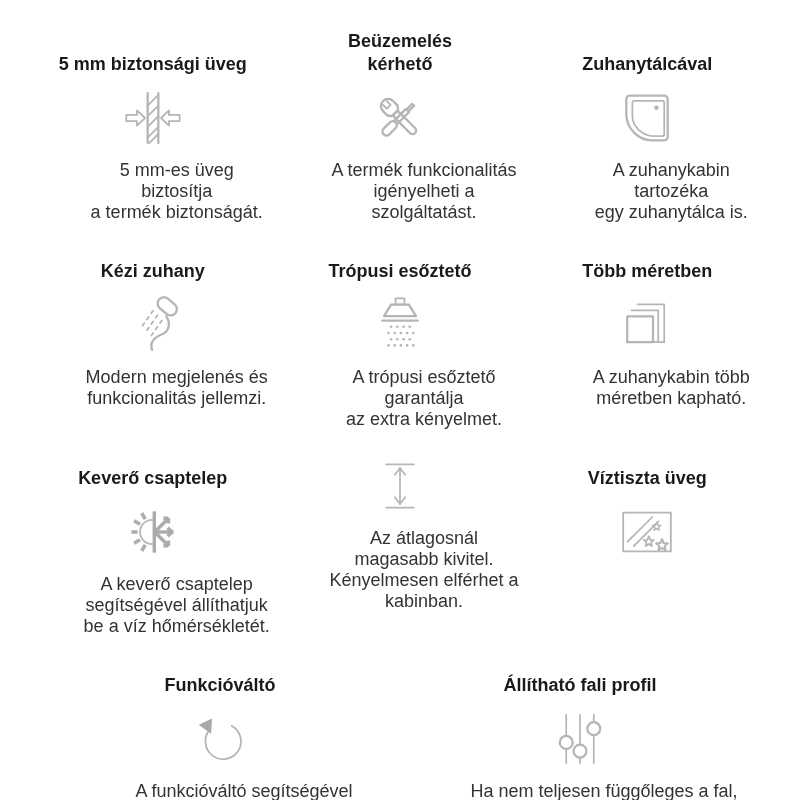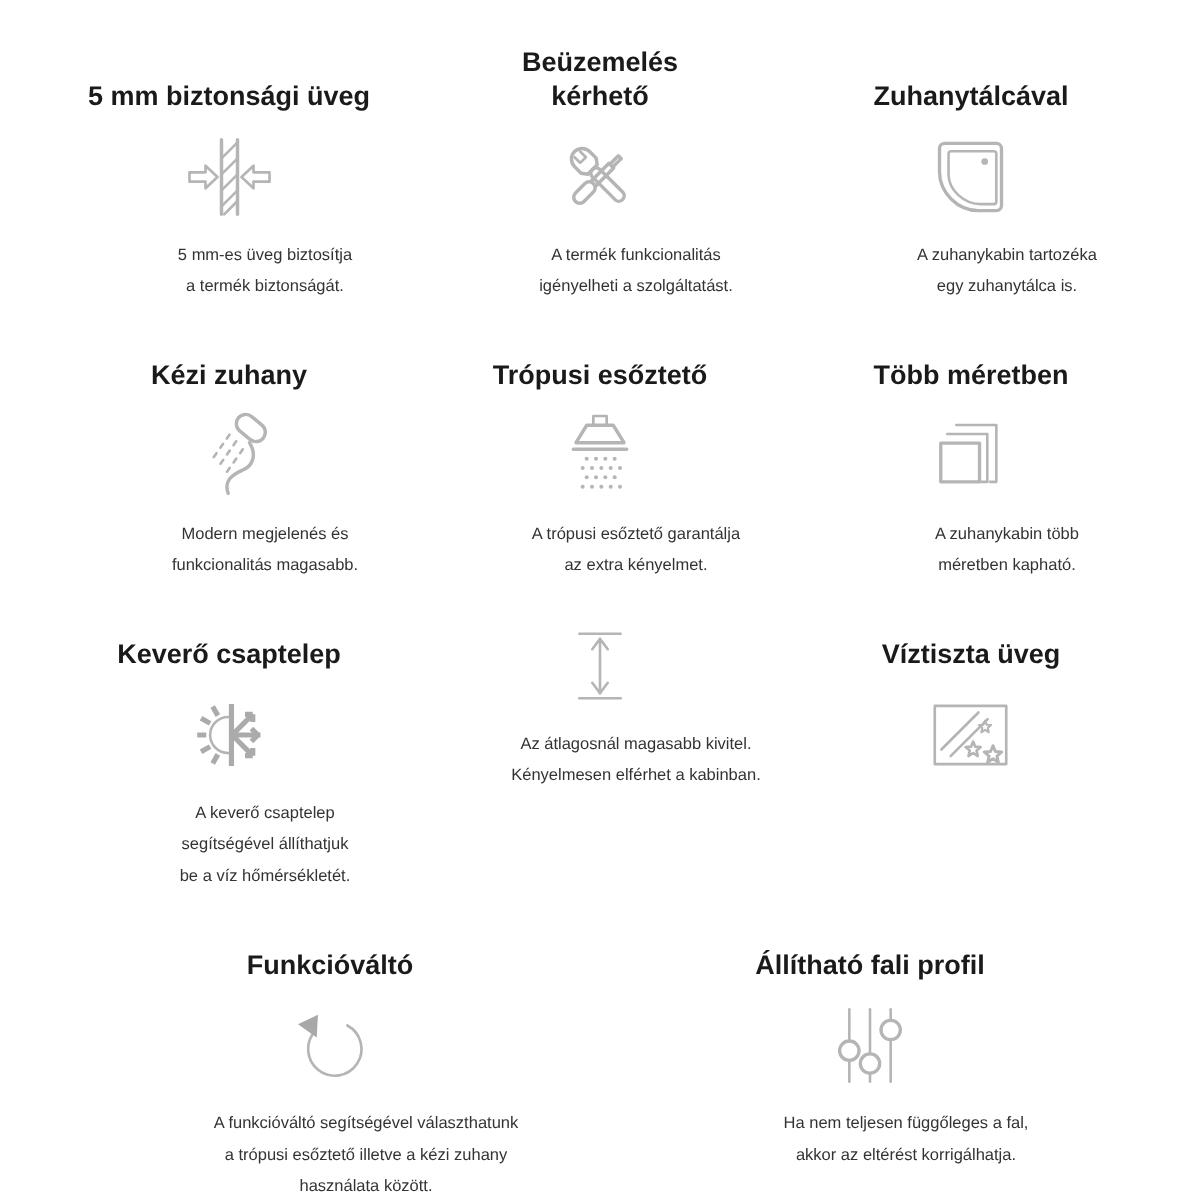--- a/index.html
+++ b/index.html
@@ -10,21 +10,21 @@
   }
   .grid3{display:grid;grid-template-columns:1fr 1fr 1fr;padding:0 34px;column-gap:10px;}
   .grid2{display:grid;grid-template-columns:1fr 1fr;padding:0 48px;column-gap:16px;}
   .cell{display:flex;flex-direction:column;align-items:center;text-align:center;padding-bottom:14px;}
   .title{
     font-size:18px;line-height:23px;font-weight:bold;color:#1a1a1a;
     min-height:46px;display:flex;align-items:flex-end;justify-content:center;
     white-space:pre-line;
   }
   .iconbox{height:66px;margin:9px 0;display:flex;align-items:center;justify-content:center;}
-  .desc{font-size:11px;line-height:21px;color:#333333;white-space:pre-line;margin-left:48px;}
+  .desc{font-size:18px;line-height:21px;color:#333333;white-space:pre-line;margin-left:48px;}
   svg{display:block;}
   .st{stroke:#b5b5b5;fill:none;stroke-width:2.6;stroke-linecap:round;stroke-linejoin:round;}
   .st-thin{stroke:#b5b5b5;fill:none;stroke-width:2;stroke-linecap:round;stroke-linejoin:round;}
   .thick{stroke:#ababab;fill:none;stroke-width:4;stroke-linecap:butt;}
   .fillg{fill:#a8a8a8;stroke:none;}
   .dot{fill:#b5b5b5;stroke:none;}
   .knob{stroke:#b5b5b5;fill:#ffffff;stroke-width:2.6;}
 </style>
 </head>
 <body>
@@ -91,21 +91,21 @@
       <div class="iconbox">
         <svg width="64" height="64" viewBox="0 0 72 72">
           <rect class="st" x="40" y="8" width="24" height="14" rx="7" transform="rotate(40 52 15)"></rect>
           <path class="st" d="M51,26 C57,36 53,44 45,47 C36,51 32,56 35,64"></path>
           <line class="st-thin" stroke-dasharray="3.5 5" x1="36" y1="20" x2="22" y2="40"></line>
           <line class="st-thin" stroke-dasharray="3.5 5" x1="41" y1="25" x2="27" y2="45"></line>
           <line class="st-thin" stroke-dasharray="3.5 5" x1="46" y1="31" x2="34" y2="48"></line>
         </svg>
       </div>
       <div class="desc">Modern megjelenés és
-funkcionalitás magasabb.</div>
+funkcionalitás jellemzi.</div>
     </div>
 
     <div class="cell">
       <div class="title">Trópusi esőztető</div>
       <div class="iconbox">
         <svg width="64" height="64" viewBox="0 0 72 72">
           <rect class="st-thin" x="31" y="6" width="10" height="7"></rect>
           <path class="st" d="M26,13 h20 l8,13 h-36 z"></path>
           <line class="st" x1="16" y1="31" x2="56" y2="31"></line>
           <g class="dot">

